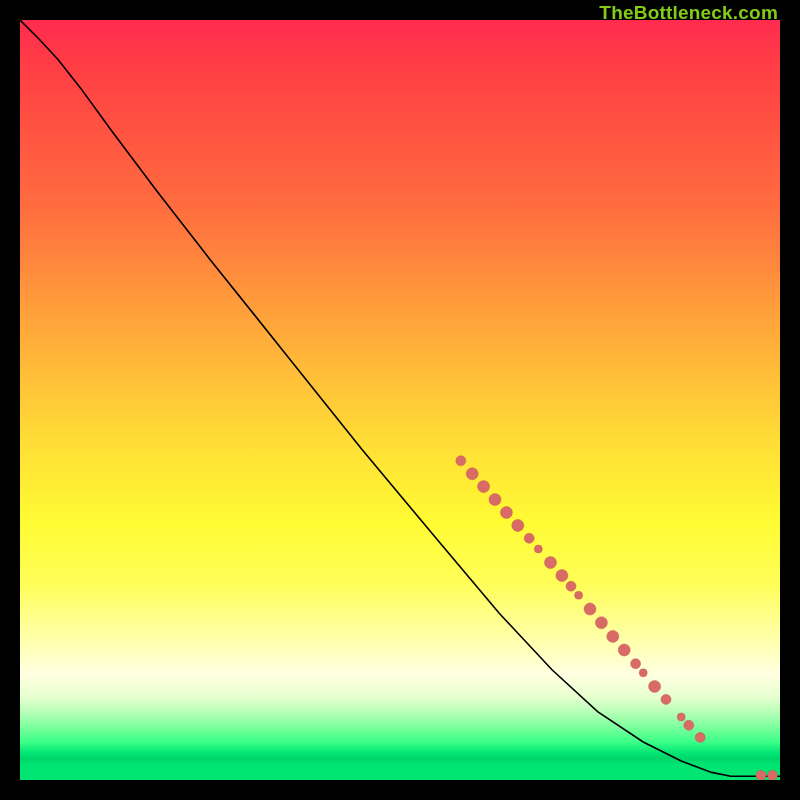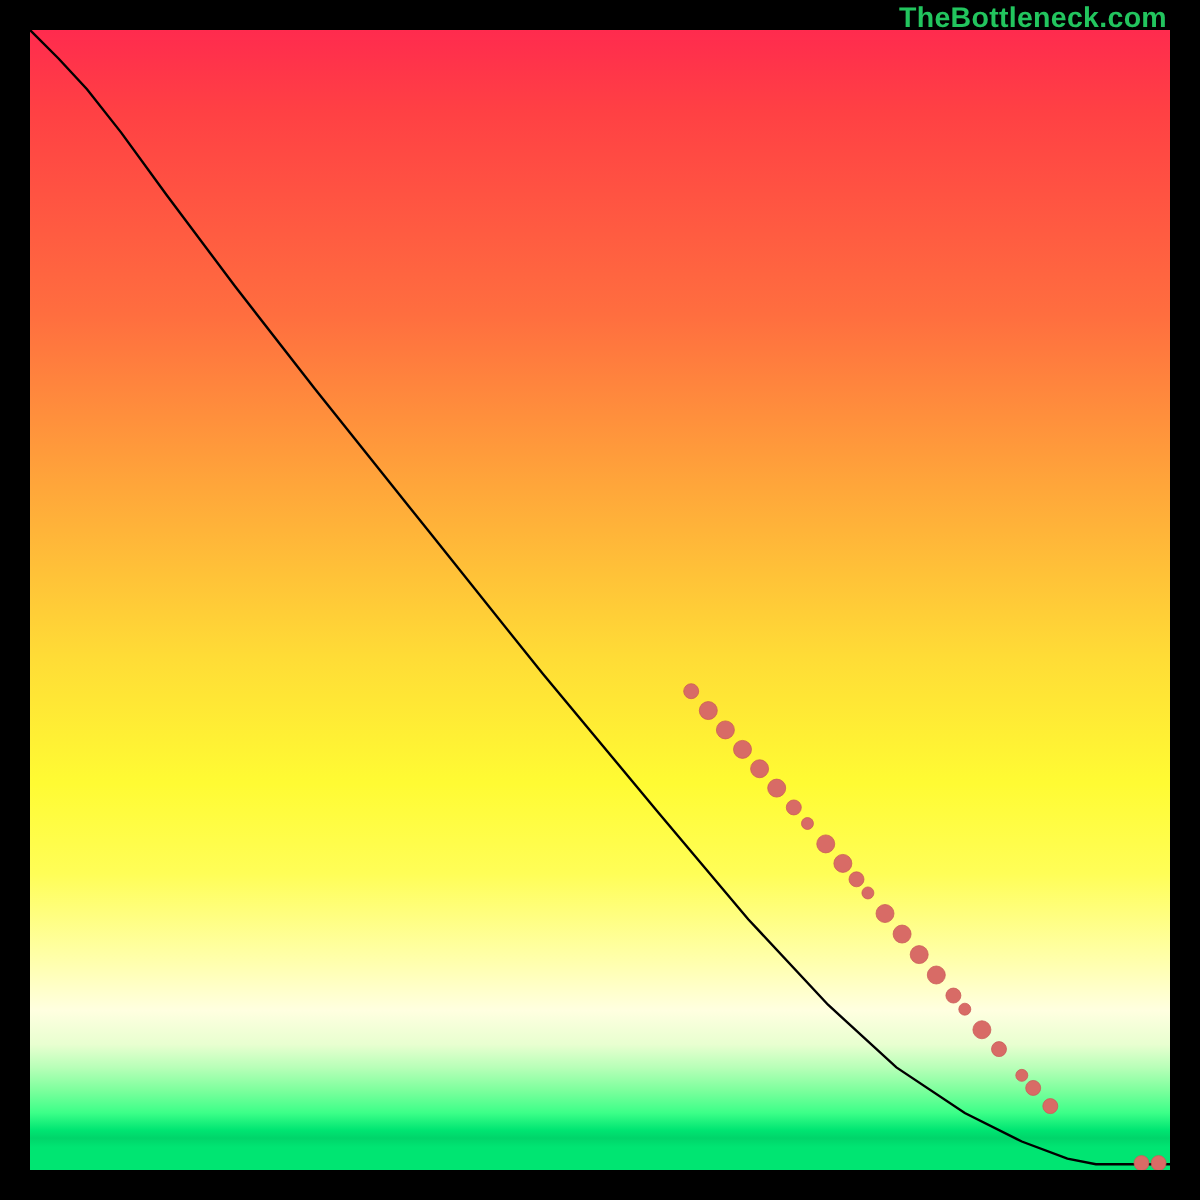--- a/index.html
+++ b/index.html
@@ -28,21 +28,21 @@
       #00d56a 97.2%,
       #00e572 98%,
       #00e572 100%
     );
   }
   .svg-layer { position: absolute; left: 0; top: 0; width: 760px; height: 760px; }
   .attribution {
     position: absolute;
     top: 2px; right: 22px;
     font: 600 19px Arial, Helvetica, sans-serif;
-    color: #22c55e;
+    color: #84cc16;
     letter-spacing: 0.2px;
   }
 </style>
 </head>
 <body>
 
 <div class="stage">
   <div class="plot">
     <svg class="svg-layer" viewBox="0 0 760 760">
       <path id="curve-path" fill="none" stroke="#000000" stroke-width="1.6" d="M0.0 0.0 L19.0 19.0 L38.0 39.5 L60.8 68.4 L91.2 110.2 L136.8 171.0 L190.0 239.4 L266.0 334.4 L342.0 429.4 L418.0 520.6 L478.8 592.8 L532.0 649.8 L577.6 691.6 L623.2 722.0 L661.2 741.0 L691.6 752.4 L710.6 756.2 L729.6 756.2 L744.8 756.2 L760.0 756.2"></path>

